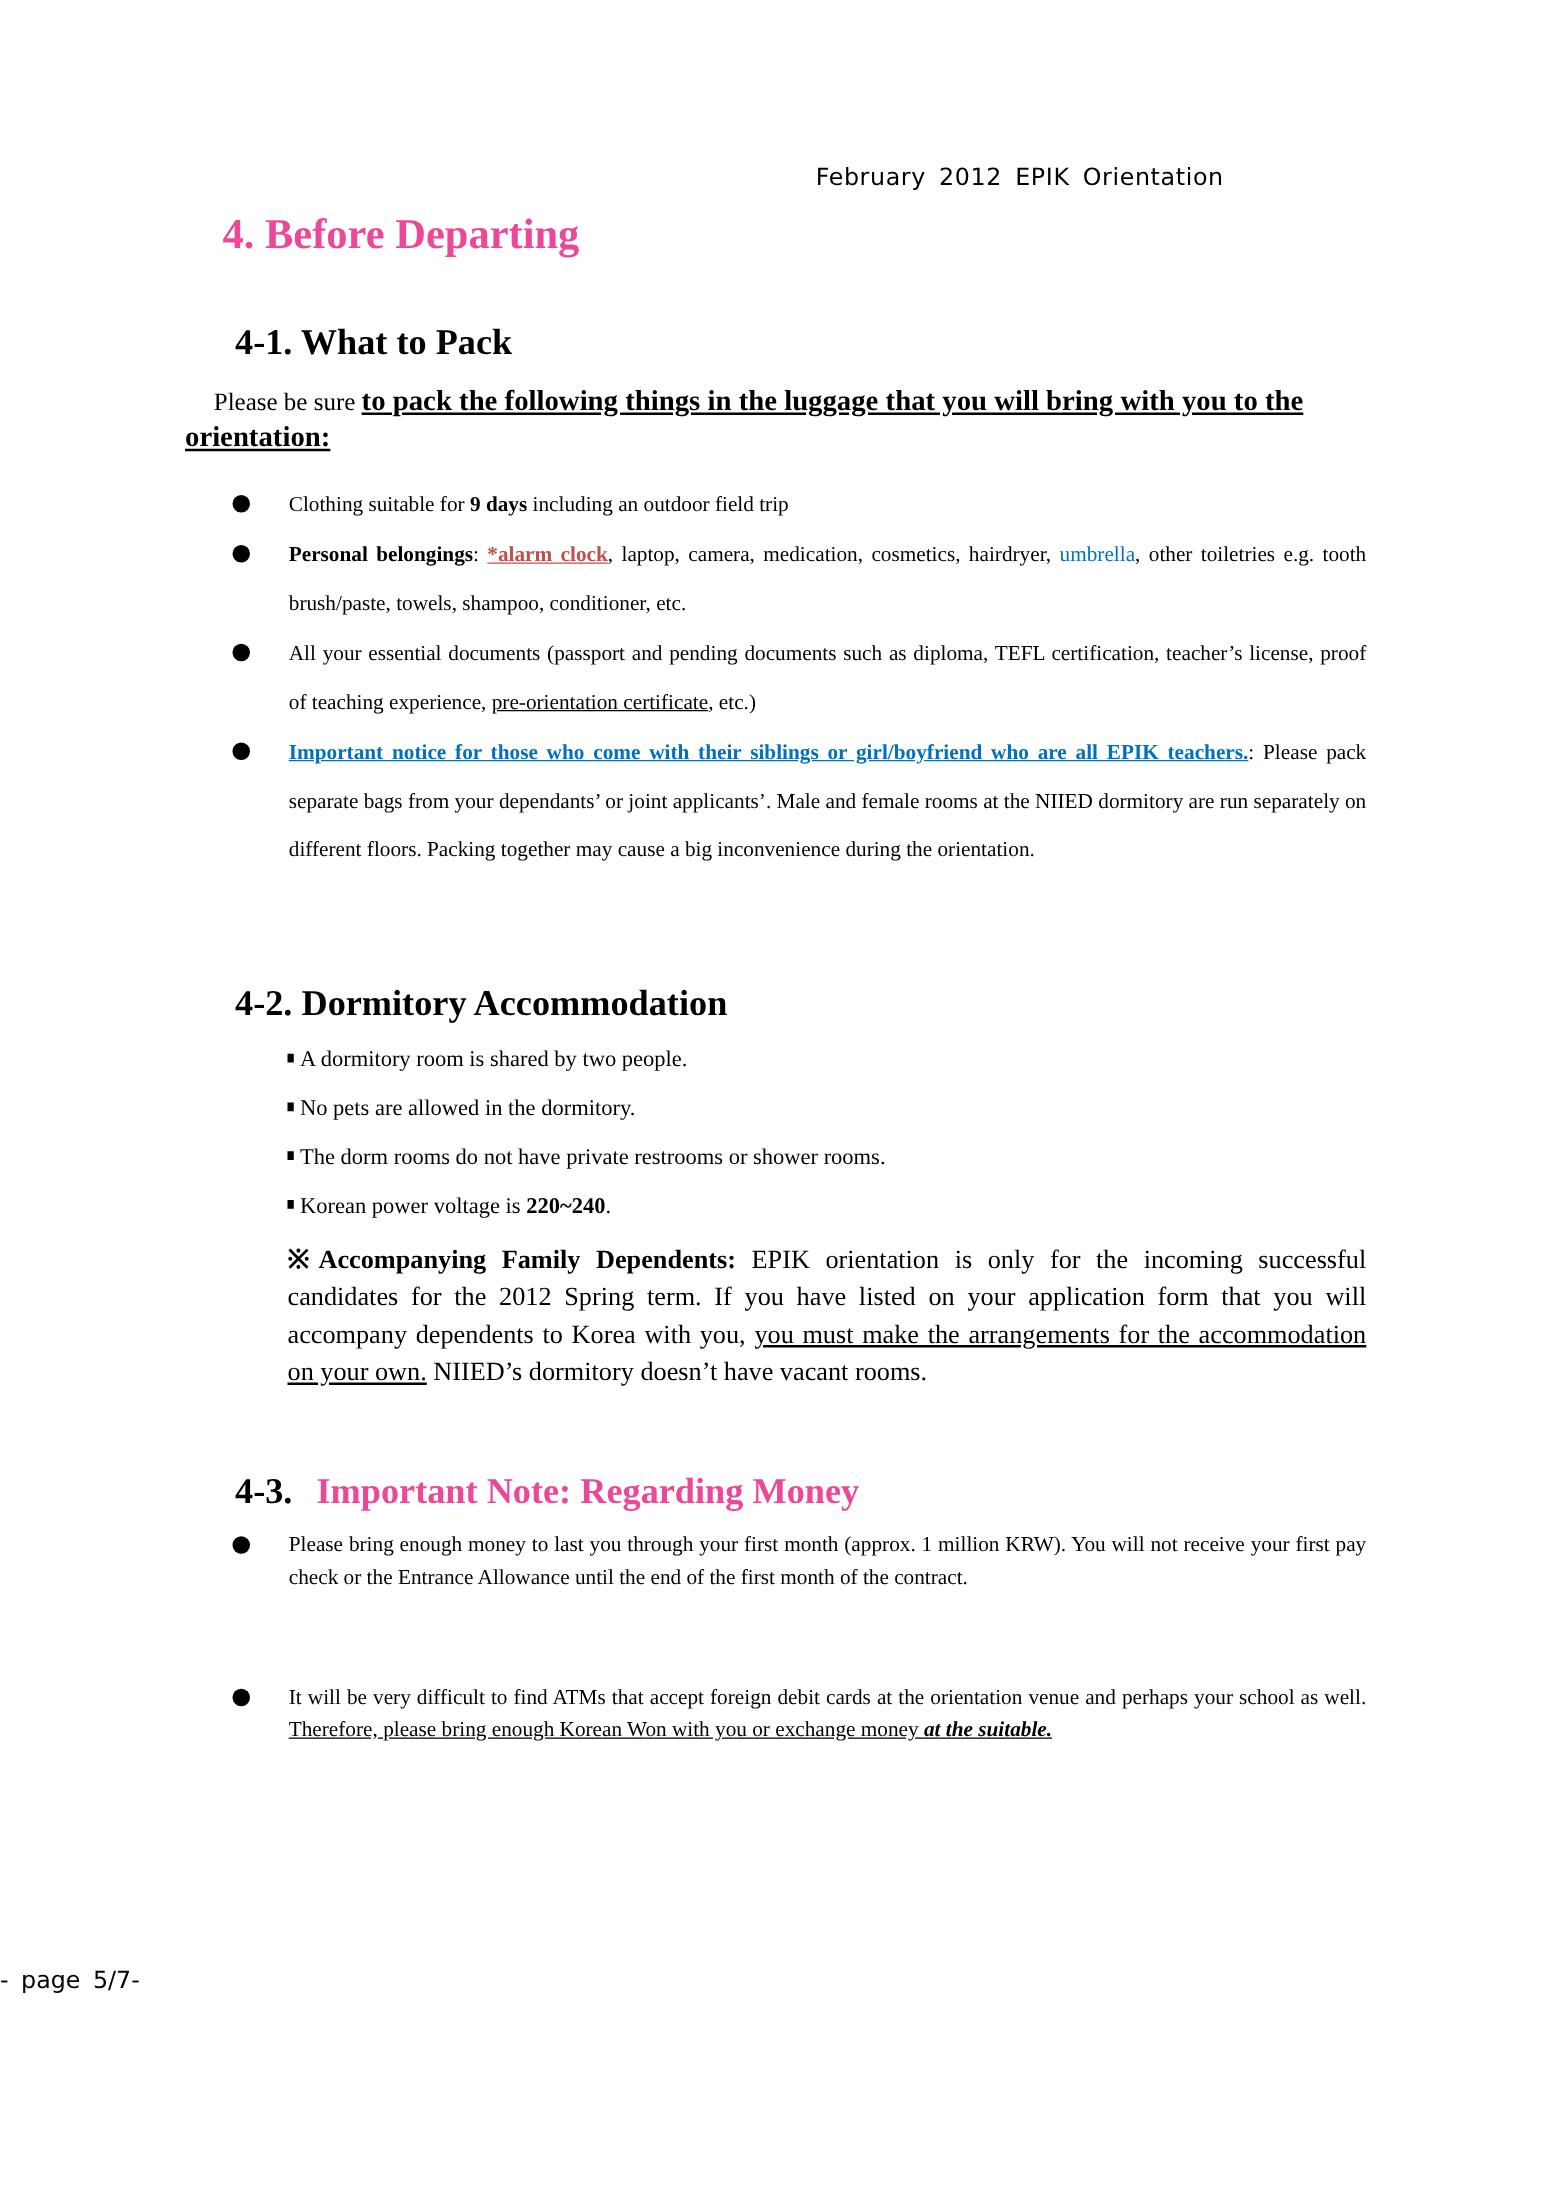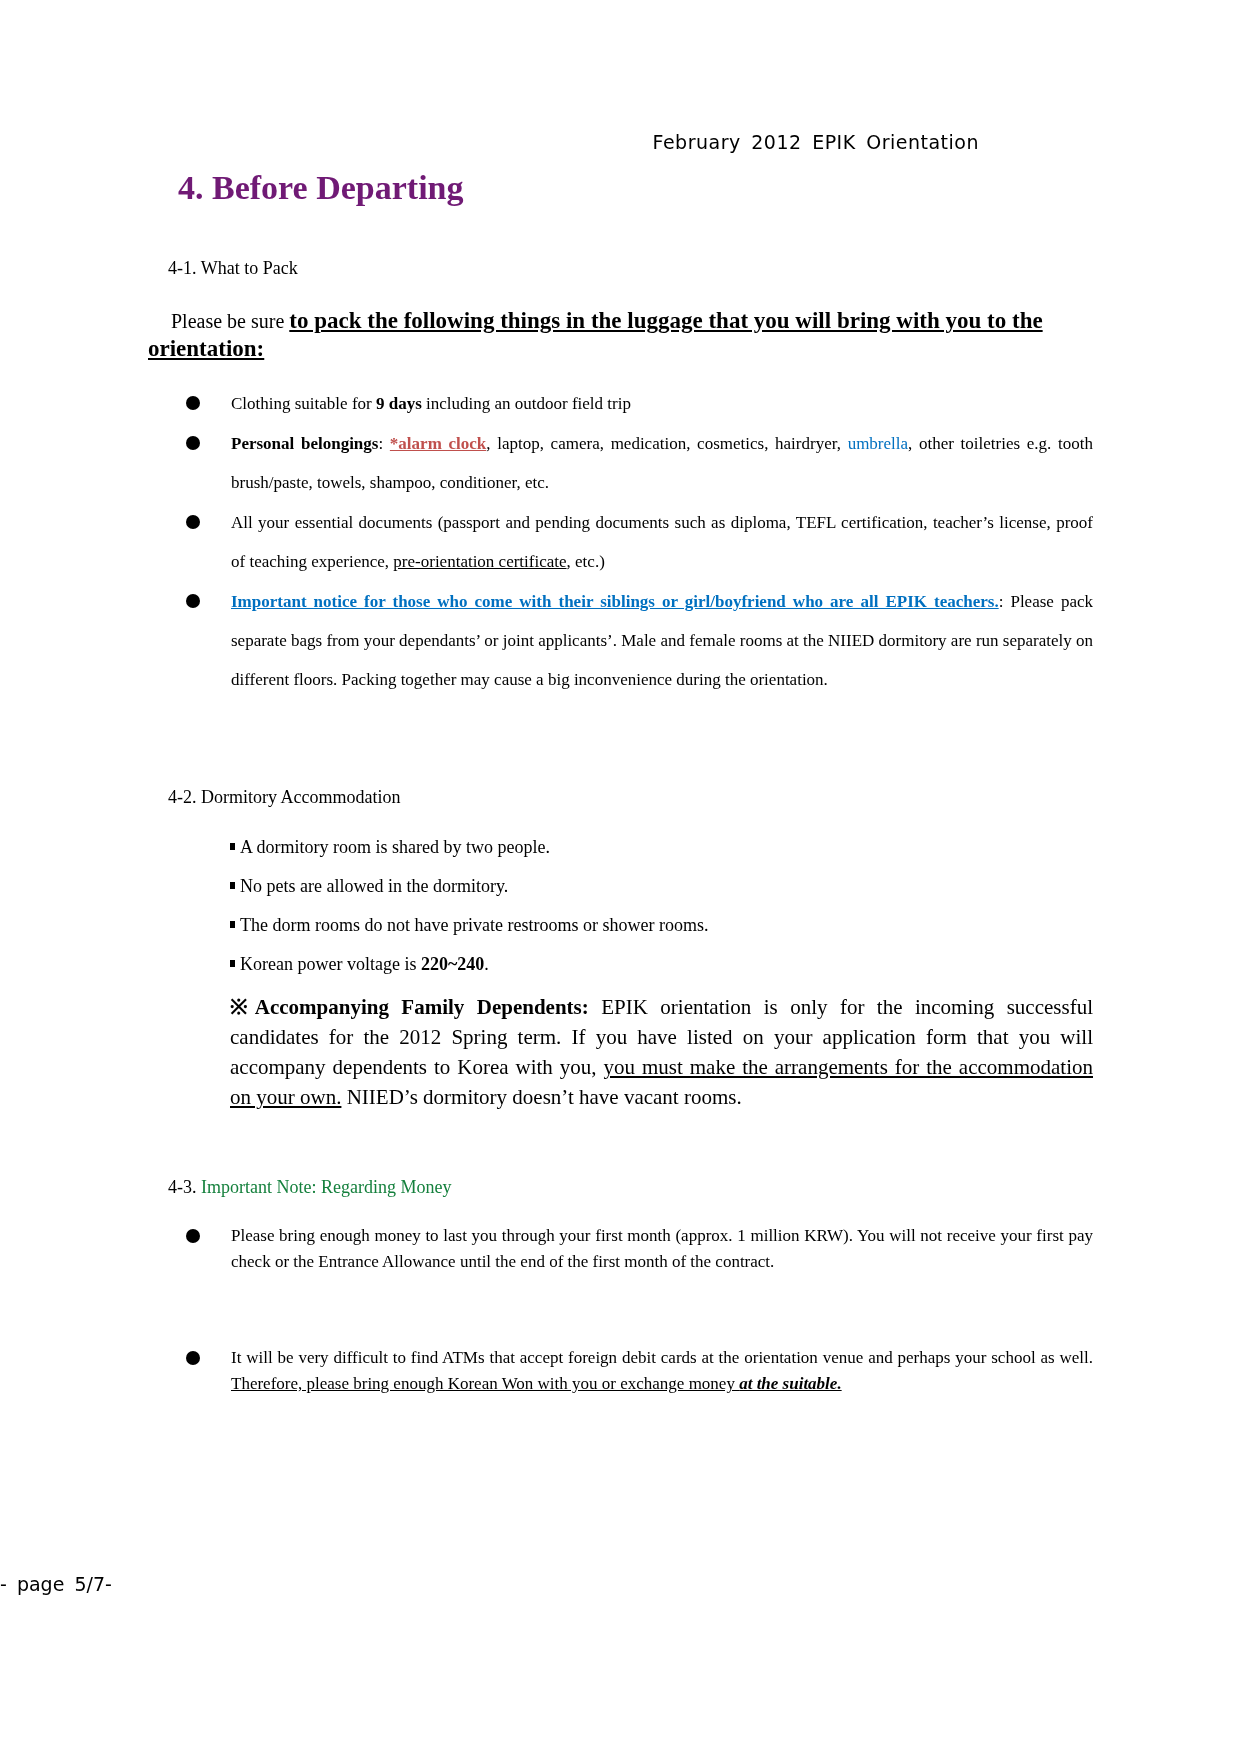--- a/index.html
+++ b/index.html
@@ -2,23 +2,23 @@
 <html><head>
   <meta charset="utf-8">
   <style>
     html, body { margin: 0; padding: 0; background: #ffffff; }
     body { width: 1240px; height: 1753px; position: relative; overflow: hidden; color: #000; }
     .page { position: absolute; left: 0; top: 0; width: 1152px; height: 1753px; }
     .serif { font-family: "Liberation Serif", "DejaVu Serif", serif; }
     .sans { font-family: "DejaVu Sans", "Liberation Sans", sans-serif; }
 
     .running-header { position: absolute; top: 131px; right: 173px; font-size: 19px; letter-spacing: 0.5px; word-spacing: 4px; }
-    .chapter-title { position: absolute; top: 169px; left: 178px; font-size: 34px; font-weight: bold; color: #701a75; margin: 0; }
-    .h2 { position: absolute; left: 168px; font-size: 18px; font-weight: normal; margin: 0; }
-    .red { color: #15803d; }
+    .chapter-title { position: absolute; top: 169px; left: 178px; font-size: 34px; font-weight: bold; color: #ec4899; margin: 0; }
+    .h2 { position: absolute; left: 188px; font-size: 29px; font-weight: bold; margin: 0; }
+    .red { color: #ec4899; margin-left: 12px; }
     .para-intro { position: absolute; top: 307px; left: 148px; width: 945px; font-size: 20px; line-height: 28px; text-indent: 23px; }
     .para-intro .emph { font-weight: bold; text-decoration: underline; font-size: 23px; }
 
     .bullet-list { position: absolute; left: 186px; width: 907px; list-style: none; margin: 0; padding: 0; }
     .bullet-list li { position: relative; padding-left: 45px; font-size: 17px; text-align: justify; }
     .bullet-dot { position: absolute; left: 0; width: 14px; height: 14px; border-radius: 50%; background: #000; }
 
     .list1 li { line-height: 39px; margin-bottom: 1px; }
     .list1 .bullet-dot { top: 12px; }
     .list3 li { line-height: 26px; }

